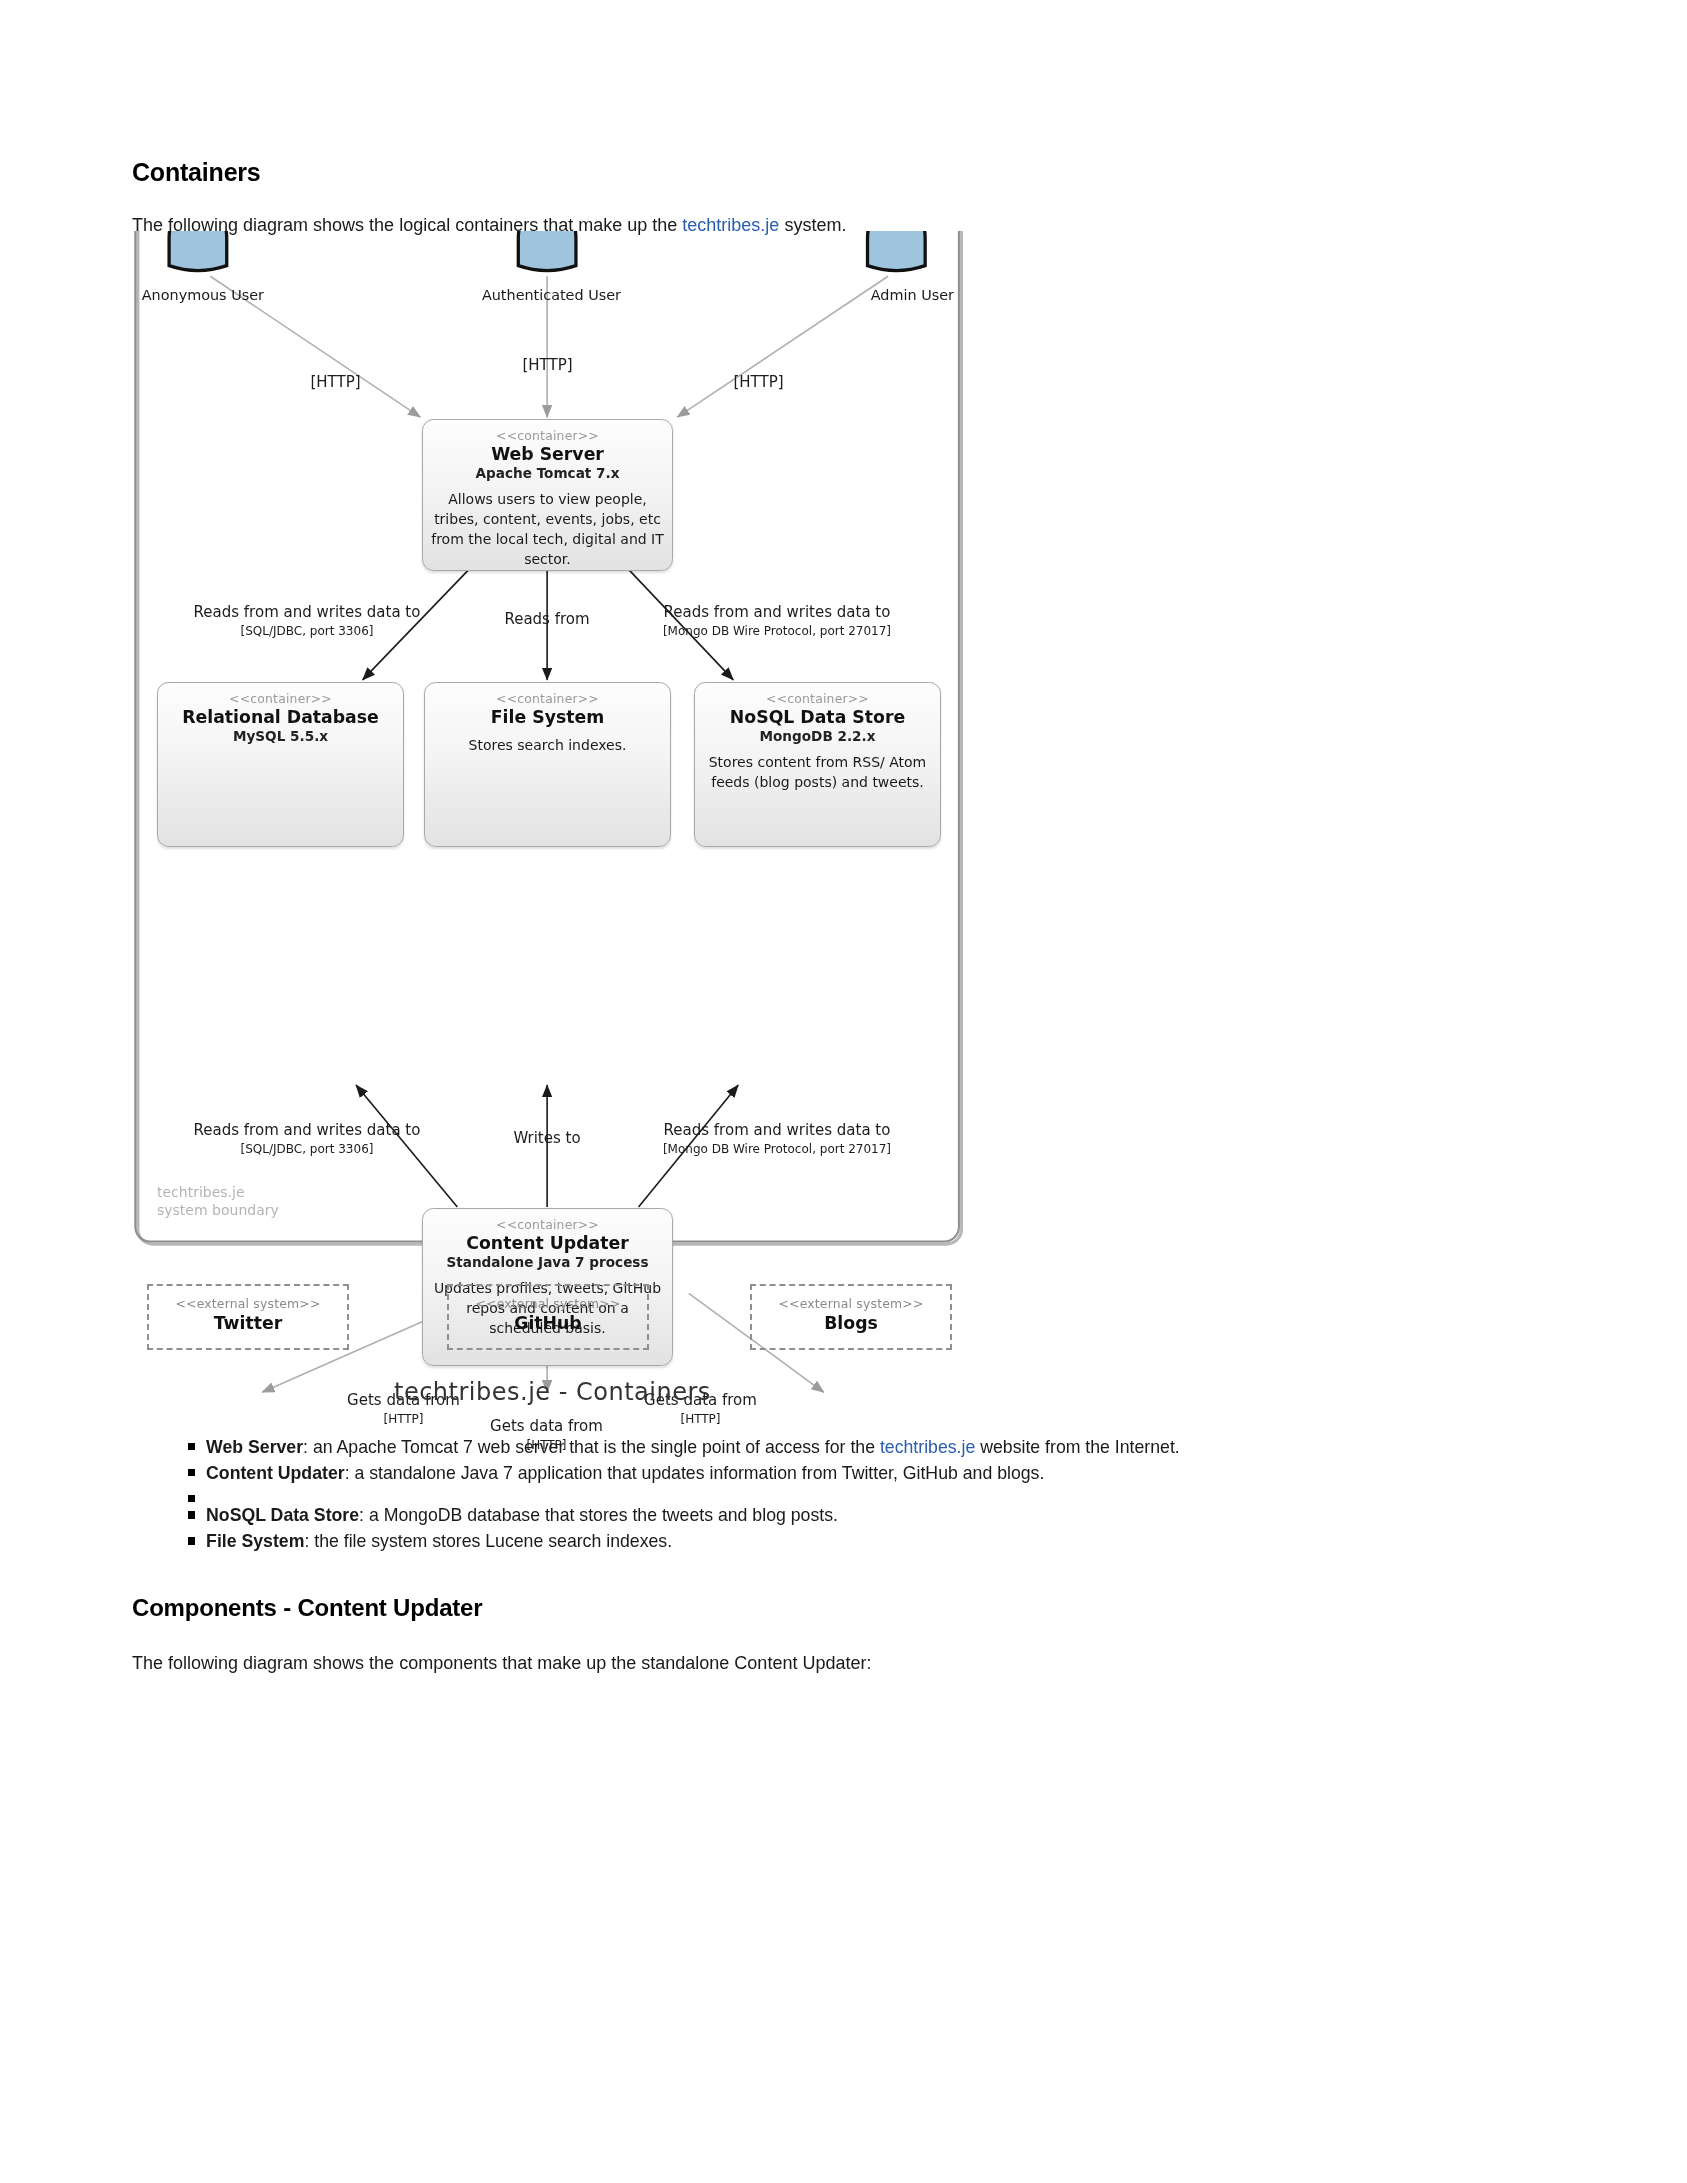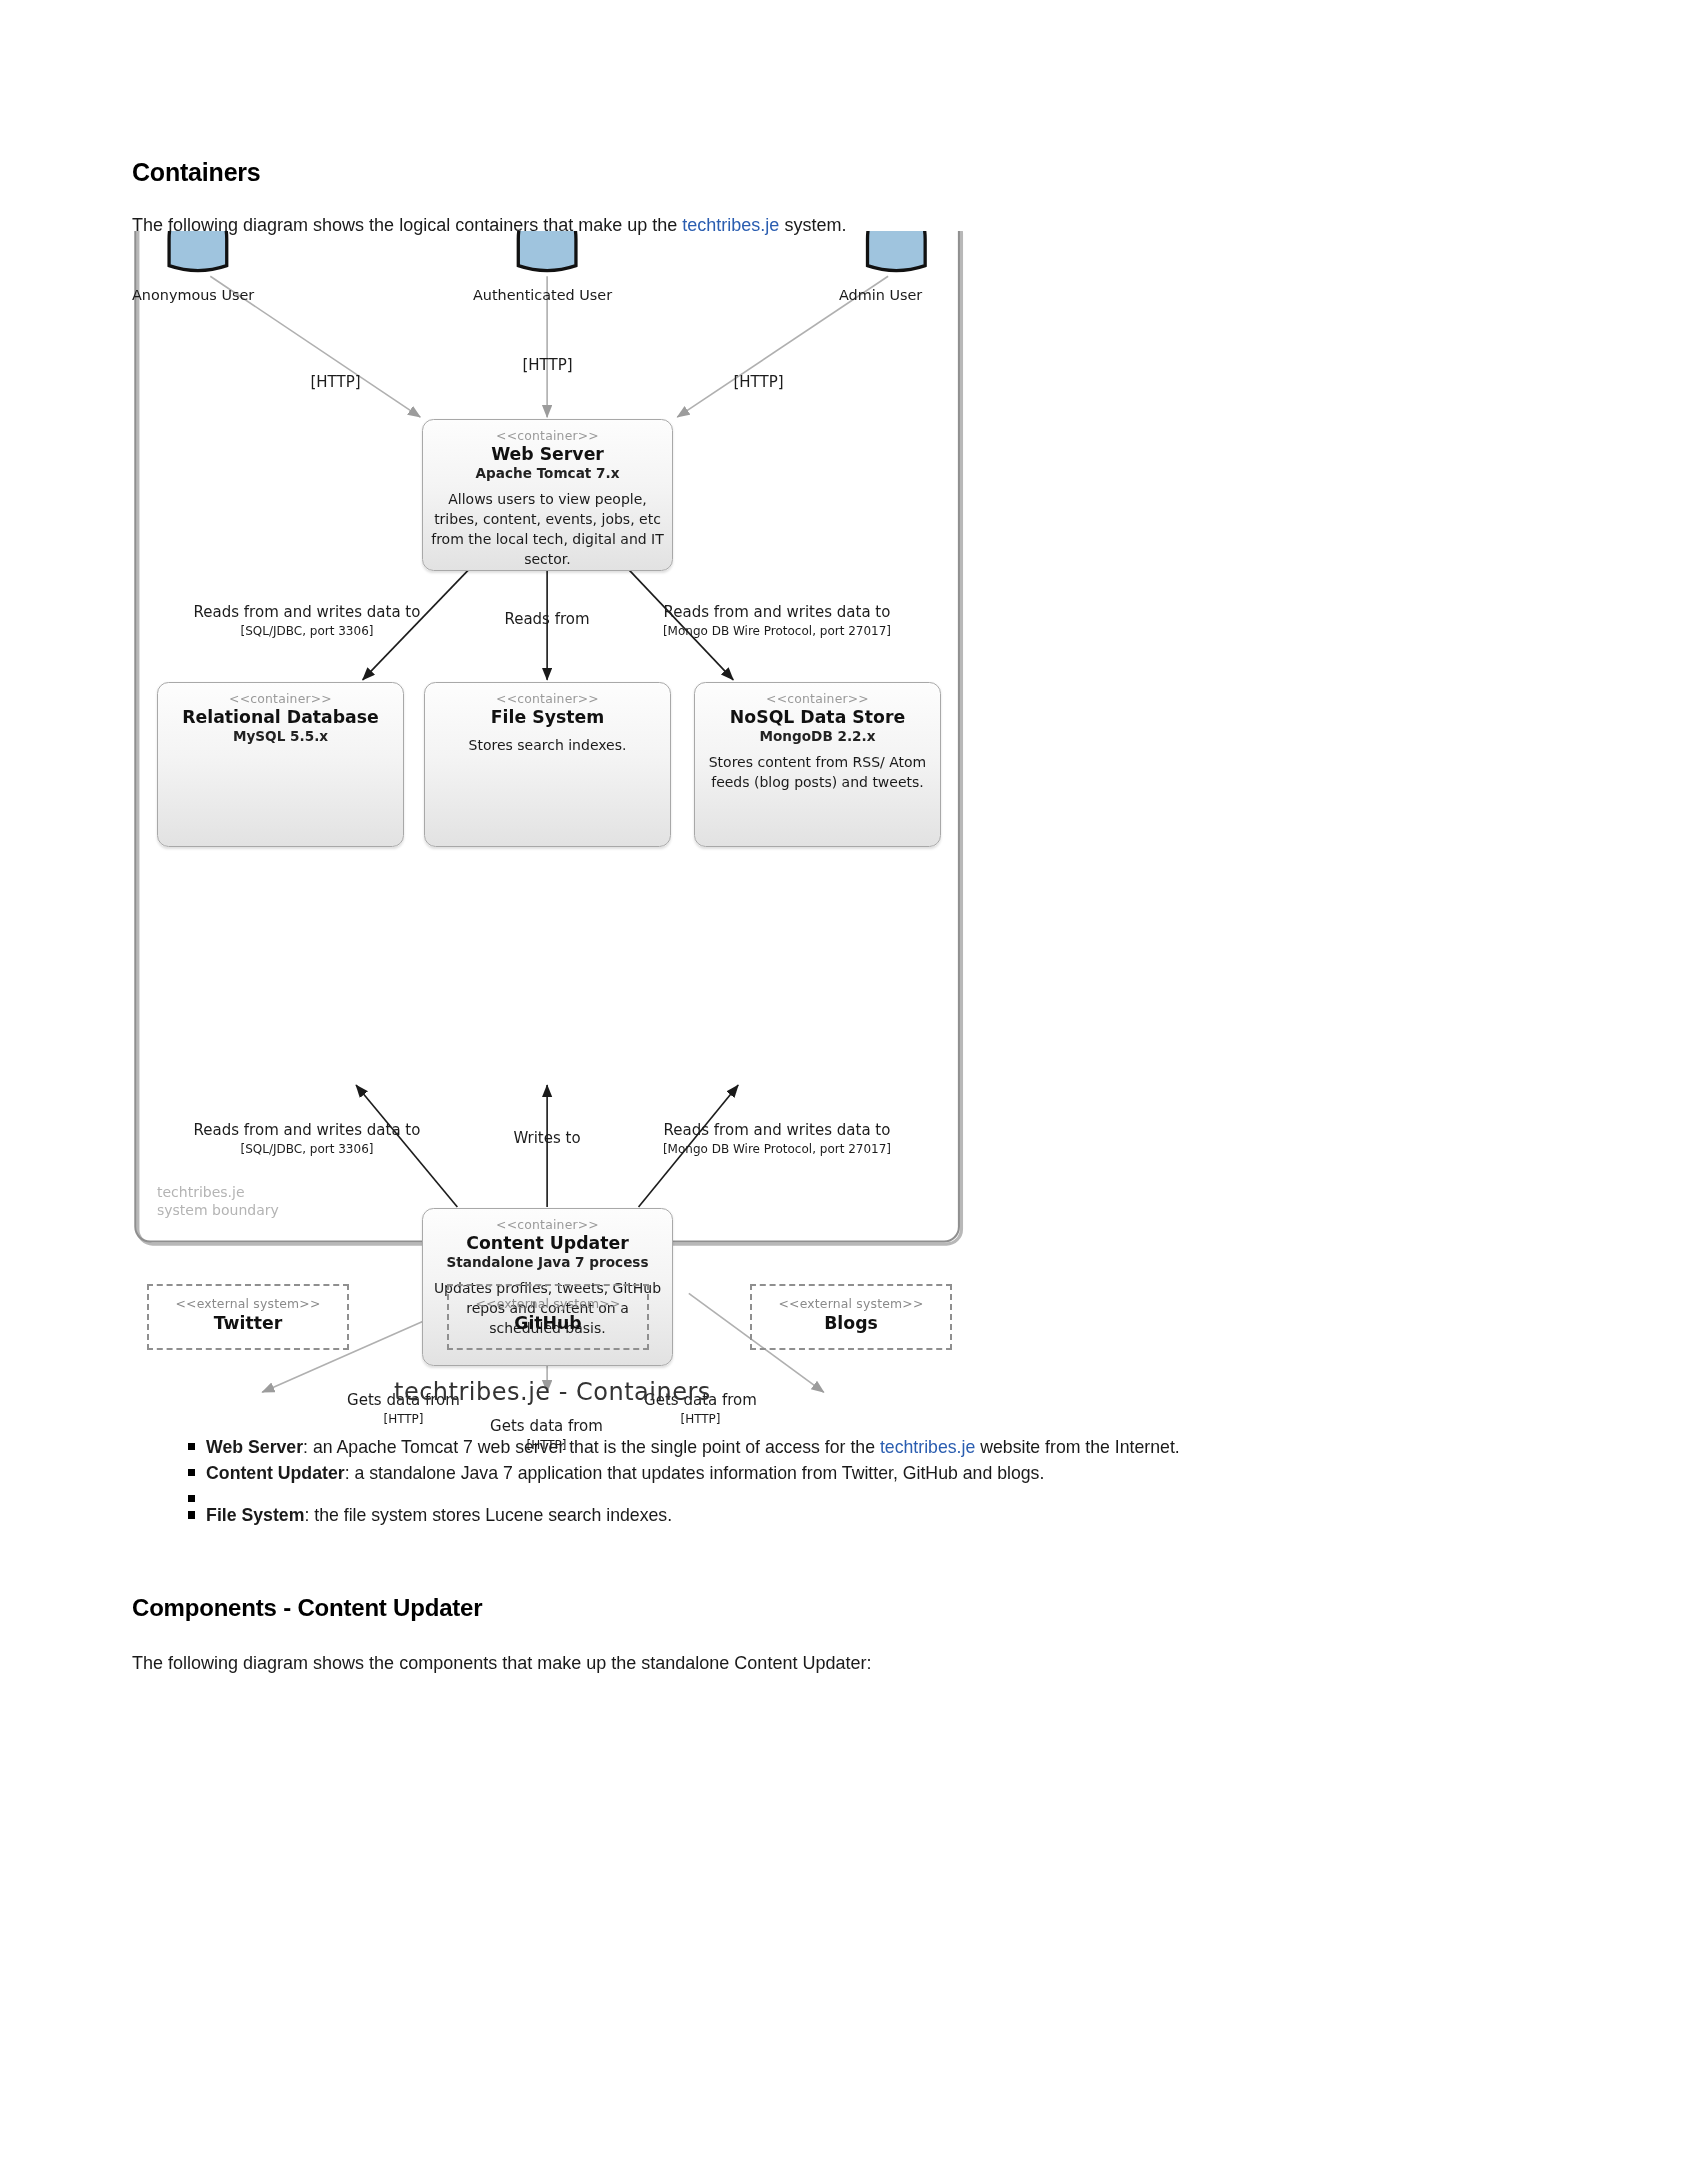--- a/index.html
+++ b/index.html
@@ -70,21 +70,21 @@
     width: 1030px;
     height: 1186px;
   }
   .diagram svg { position: absolute; left: 0; top: 0; }
 
   .actor-label {
     position: absolute;
     font-family: "DejaVu Sans", sans-serif;
     font-size: 14.4px;
     color: #1a1a1a;
-    text-align: left;
+    text-align: right;
     white-space: nowrap;
   }
 
   .boundary-label {
     position: absolute;
     font-family: "DejaVu Sans", sans-serif;
     font-size: 14px;
     line-height: 18px;
     color: #b4b4b4;
     white-space: nowrap;
@@ -341,20 +341,24 @@
 
     <div class="bullet-row">
       <span class="bullet-marker"></span>
       <span class="bullet-text"><b>Content Updater</b><span>: a standalone Java 7 application that updates information from Twitter, GitHub and blogs.</span></span>
     </div>
 
     <div class="bullet-row">
       <span class="bullet-marker"></span>
     </div>
 
+    <div class="bullet-row">
+      <span class="bullet-marker"></span>
+      <span class="bullet-text"><b>NoSQL Data Store</b><span>: a MongoDB database that stores the tweets and blog posts.</span></span>
+    </div>
 
     <div class="bullet-row">
       <span class="bullet-marker"></span>
       <span class="bullet-text"><b>File System</b><span>: the file system stores Lucene search indexes.</span></span>
     </div>
 
   </div>
 
   <div class="doc-h1" style="left:132px; top:1594px; font-size:24px;">Components - Content Updater</div>
 

